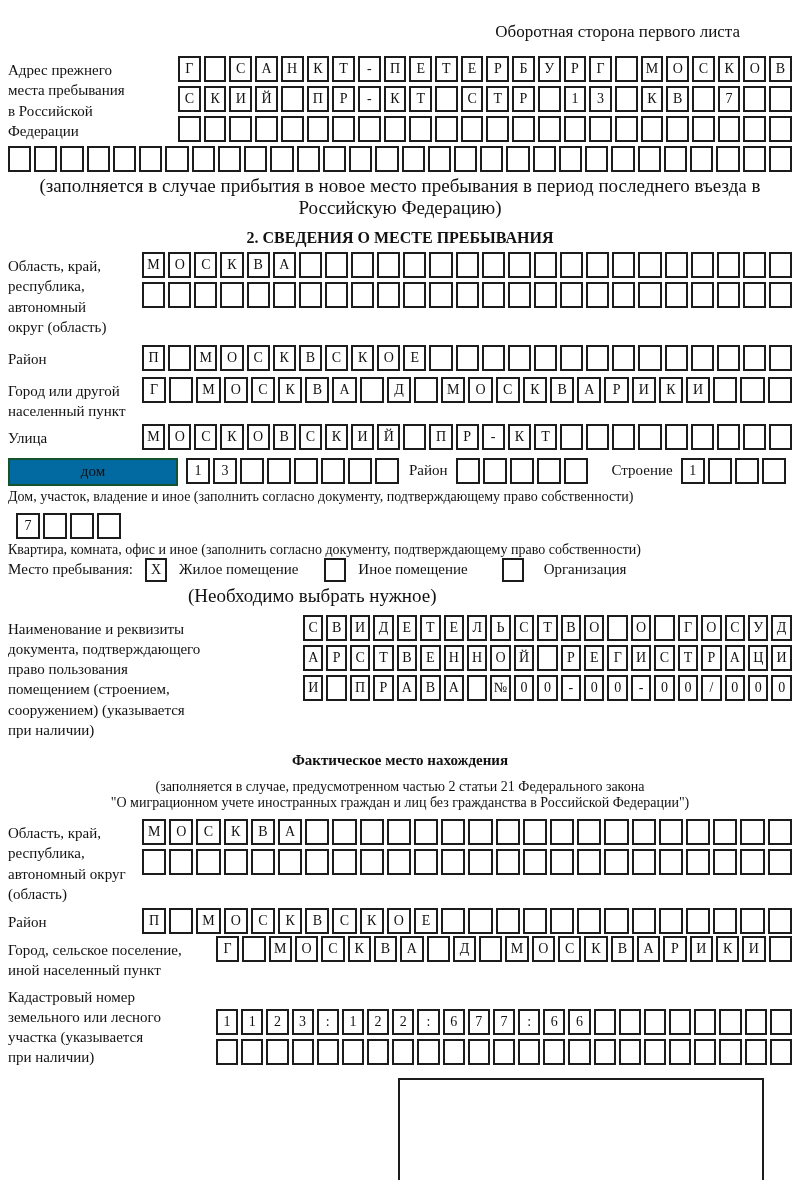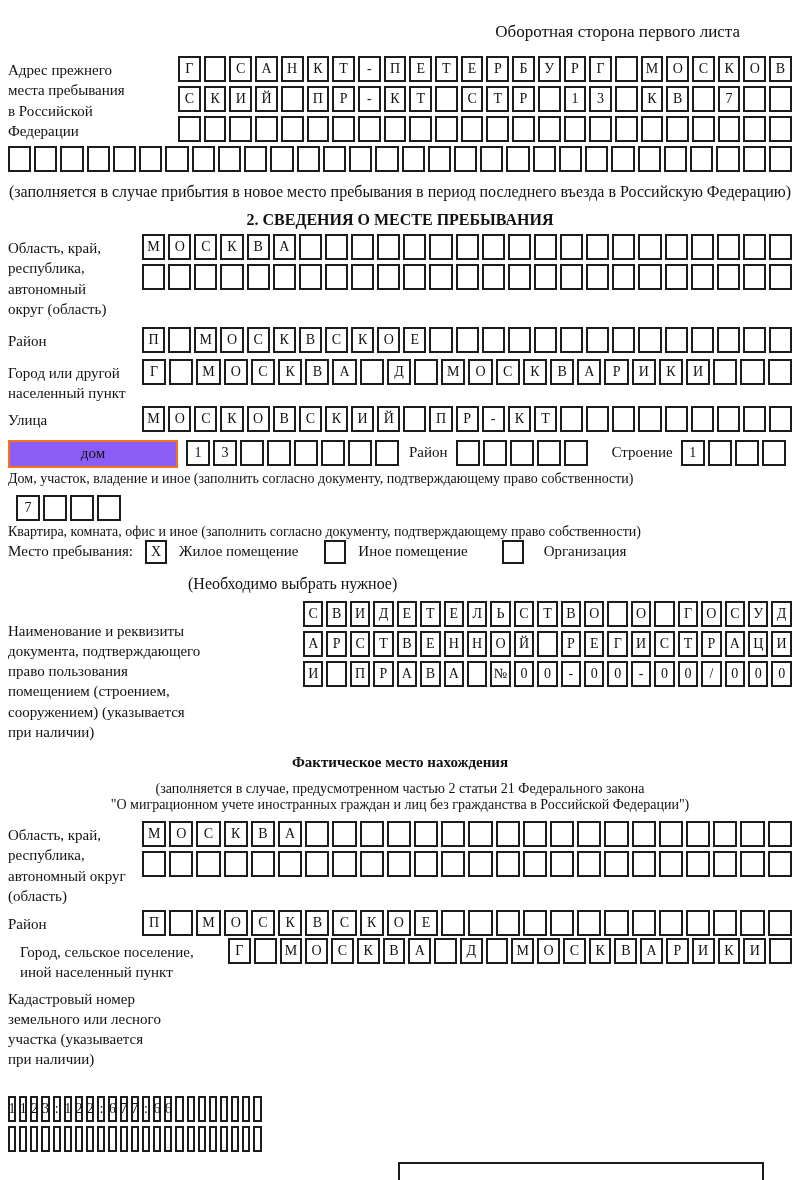--- a/index.html
+++ b/index.html
@@ -21,28 +21,28 @@
   .cells { display: flex; flex: 1 1 auto; gap: 3px; }
   .cells + .cells { margin-top: 4px; }
   .cellcol { display: flex; flex-direction: column; flex: 1 1 auto; }
   .cell {
     flex: 1 1 0; height: 26px; border: 2px solid #1c1c1c;
     display: flex; align-items: center; justify-content: center;
     font-size: 14px; min-width: 0; background: #fff;
   }
   .cells.fixed .cell { flex: 0 0 24px; }
 
-  .note { text-align: center; font-size: 16px; margin-top: 11px; }
+  .note { text-align: center; font-size: 19px; margin-top: 3px; }
   .note-left { font-size: 14px; margin-top: 3px; }
   .h2 { text-align: center; font-weight: bold; font-size: 16px; margin-top: 10px; }
   .h3 { text-align: center; font-weight: bold; font-size: 15px; margin-top: 12px; }
 
   .bigbox {
-    border: 2px solid #f97316; height: 28px; display: flex;
-    align-items: center; justify-content: center; font-size: 15px; background: #8b5cf6;
+    border: 2px solid #14532d; height: 28px; display: flex;
+    align-items: center; justify-content: center; font-size: 15px; background: #0369a1;
   }
   .bigbox.house { width: 170px; }
   .bigbox.apt { width: 205px; }
   .inline-label { padding: 4px 8px 0 10px; white-space: nowrap; }
 
   .house-row { display: flex; align-items: flex-start; margin-top: 8px; }
   .house-row .cells { flex: 0 0 auto; }
 
   .stay-row { display: flex; align-items: center; }
   .checkbox {
@@ -375,21 +375,21 @@
   <span class="checkbox">X</span>
   <span class="opt-label">Жилое помещение</span>
   <span class="checkbox"></span>
   <span class="opt-label">Иное помещение</span>
   <span class="checkbox" style="margin:0 20px;"></span>
   <span class="opt-label">Организация</span>
 </div>
 <div class="note" style="text-align:left; padding-left:180px;">(Необходимо выбрать нужное)</div>
 
 <div class="frow" style="margin-top:8px;">
-  <div class="flabel" style="width:295px;margin-top:16px;">Наименование и реквизиты<br>документа, подтверждающего<br>право пользования<br>помещением (строением,<br>сооружением) (указывается<br>при наличии)</div>
+  <div class="flabel" style="width:295px;">Наименование и реквизиты<br>документа, подтверждающего<br>право пользования<br>помещением (строением,<br>сооружением) (указывается<br>при наличии)</div>
   <div class="cellcol">
     <div class="cells">
         <div class="cell">С</div>
         <div class="cell">В</div>
         <div class="cell">И</div>
         <div class="cell">Д</div>
         <div class="cell">Е</div>
         <div class="cell">Т</div>
         <div class="cell">Е</div>
         <div class="cell">Л</div>
@@ -540,21 +540,21 @@
       <div class="cell"></div>
       <div class="cell"></div>
       <div class="cell"></div>
       <div class="cell"></div>
       <div class="cell"></div>
       <div class="cell"></div>
       <div class="cell"></div>
     </div>
 </div>
 
-<div class="frow" style="margin-top:2px;margin-left:12px;">
+<div class="frow" style="margin-top:2px;">
   <div class="flabel w205">Город, сельское поселение,<br>иной населенный пункт</div>
   <div class="cells">
       <div class="cell">Г</div>
       <div class="cell"></div>
       <div class="cell">М</div>
       <div class="cell">О</div>
       <div class="cell">С</div>
       <div class="cell">К</div>
       <div class="cell">В</div>
       <div class="cell">А</div>
@@ -568,21 +568,21 @@
       <div class="cell">В</div>
       <div class="cell">А</div>
       <div class="cell">Р</div>
       <div class="cell">И</div>
       <div class="cell">К</div>
       <div class="cell">И</div>
       <div class="cell"></div>
     </div>
 </div>
 
-<div class="frow" style="margin-top:2px;flex-direction:column;">
+<div class="frow" style="margin-top:2px;">
   <div class="flabel w205">Кадастровый номер<br>земельного или лесного<br>участка (указывается<br>при наличии)</div>
   <div class="cellcol" style="margin-top:26px;">
     <div class="cells">
         <div class="cell">1</div>
         <div class="cell">1</div>
         <div class="cell">2</div>
         <div class="cell">3</div>
         <div class="cell">:</div>
         <div class="cell">1</div>
         <div class="cell">2</div>

